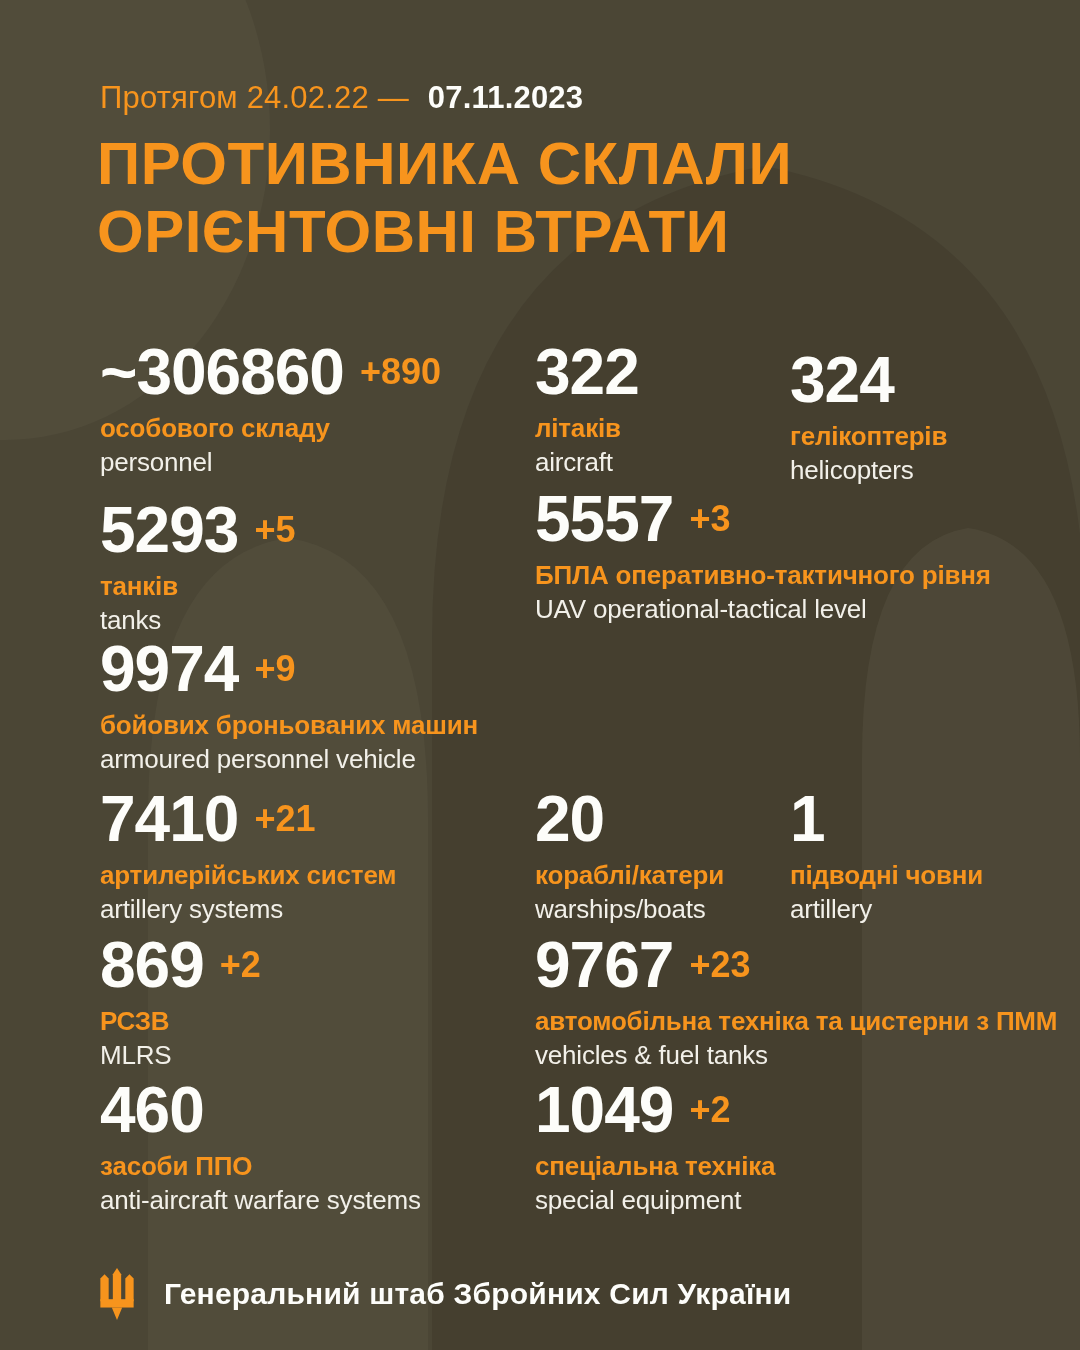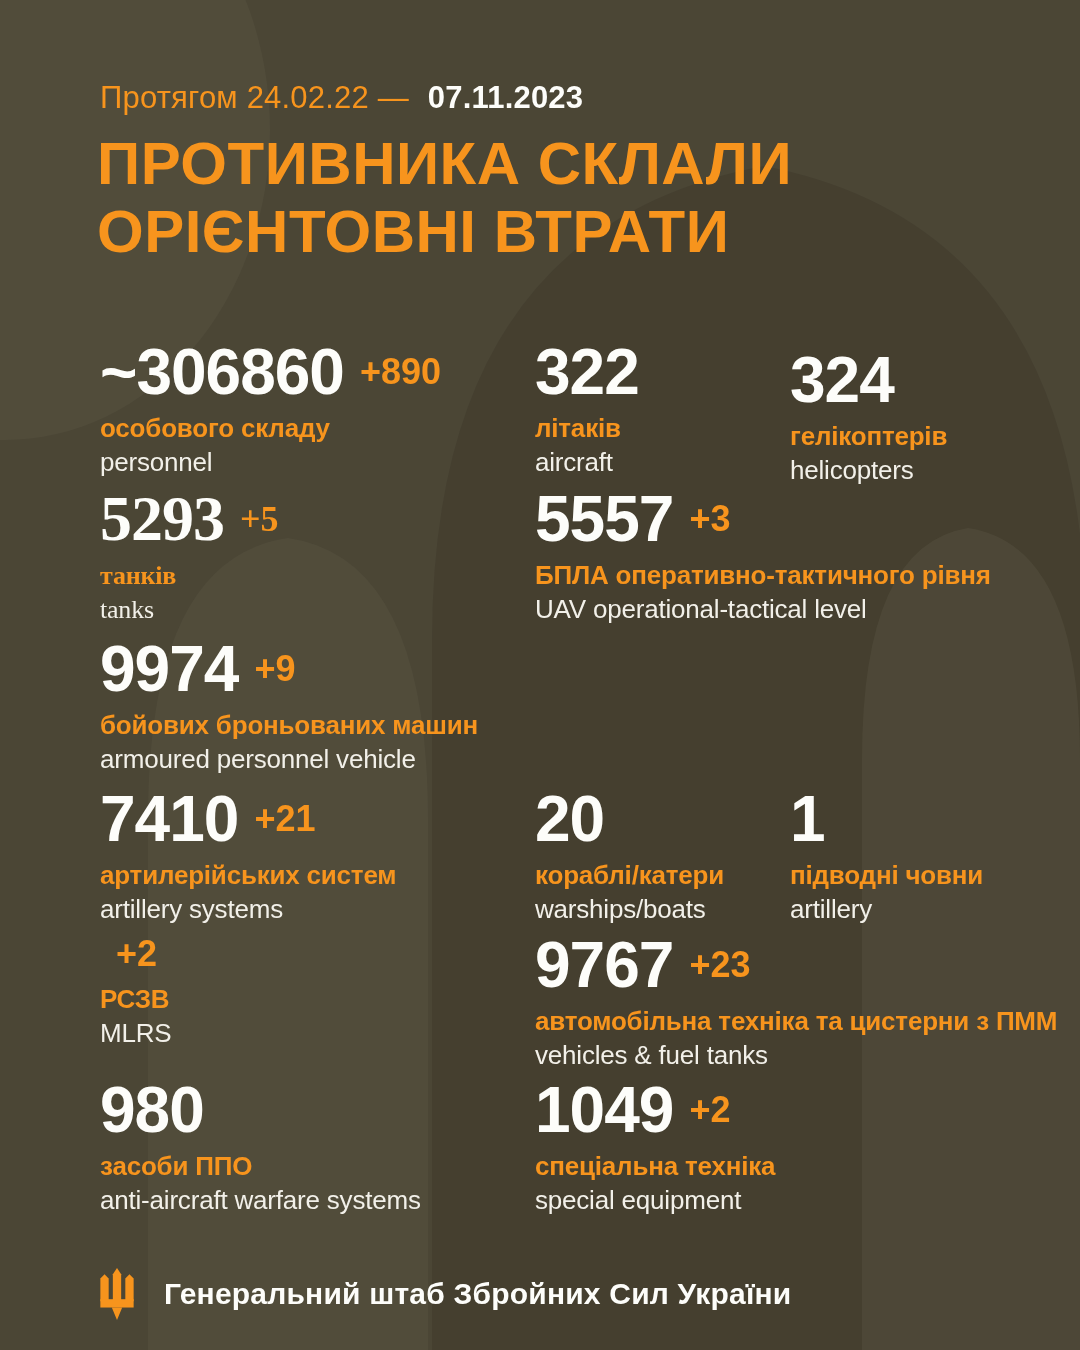--- a/index.html
+++ b/index.html
@@ -96,21 +96,21 @@
   </div>
 
   <div class="stat" style="left:790px;top:340px;margin-top:8px;">
     <div class="num-line">
       <span class="num">324</span>
     </div>
     <div class="uk">гелікоптерів</div>
     <div class="en">helicopters</div>
   </div>
 
-  <div class="stat" style="left:100px;top:487px;font-family:Liberation Serif, serif;">
+  <div class="stat" style="left:100px;top:498px;">
     <div class="num-line">
       <span class="num">5293</span>
       <span class="delta">+5</span>
     </div>
     <div class="uk">танків</div>
     <div class="en">tanks</div>
   </div>
 
   <div class="stat" style="left:535px;top:487px;">
     <div class="num-line">
@@ -151,38 +151,39 @@
   <div class="stat" style="left:790px;top:787px;">
     <div class="num-line">
       <span class="num">1</span>
     </div>
     <div class="uk">підводні човни</div>
     <div class="en">artillery</div>
   </div>
 
   <div class="stat" style="left:100px;top:933px;">
     <div class="num-line">
+      <span class="num">869</span>
       <span class="delta">+2</span>
     </div>
     <div class="uk">РСЗВ</div>
     <div class="en">MLRS</div>
   </div>
 
   <div class="stat" style="left:535px;top:933px;">
     <div class="num-line">
       <span class="num">9767</span>
       <span class="delta">+23</span>
     </div>
     <div class="uk">автомобільна техніка та цистерни з ПММ</div>
     <div class="en">vehicles &amp; fuel tanks</div>
   </div>
 
   <div class="stat" style="left:100px;top:1078px;">
     <div class="num-line">
-      <span class="num">980</span>
+      <span class="num">460</span>
     </div>
     <div class="uk">засоби ППО</div>
     <div class="en">anti-aircraft warfare systems</div>
   </div>
 
   <div class="stat" style="left:535px;top:1078px;">
     <div class="num-line">
       <span class="num">1049</span>
       <span class="delta">+2</span>
     </div>

